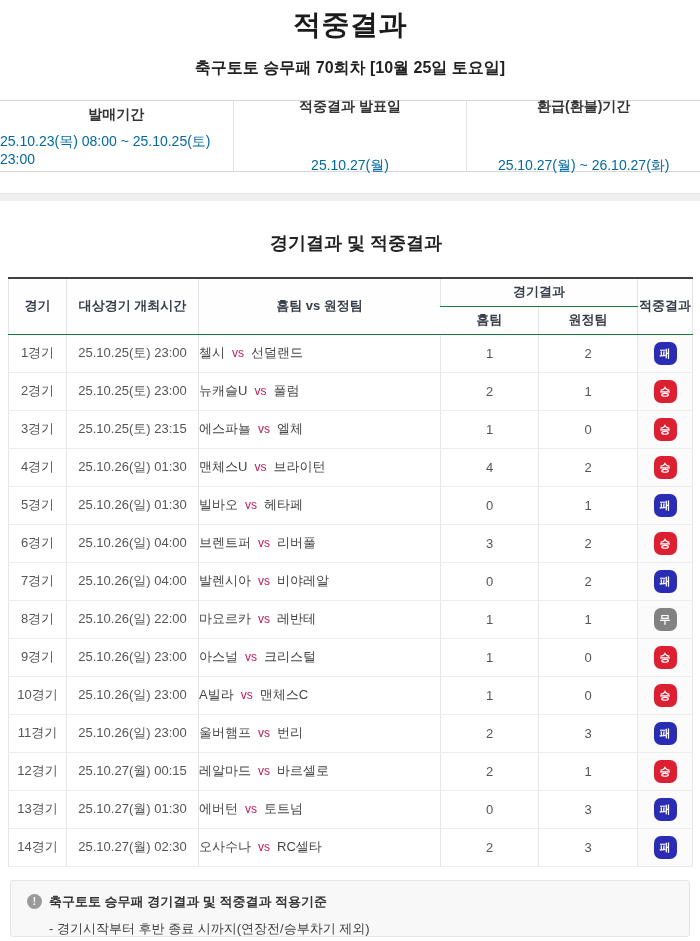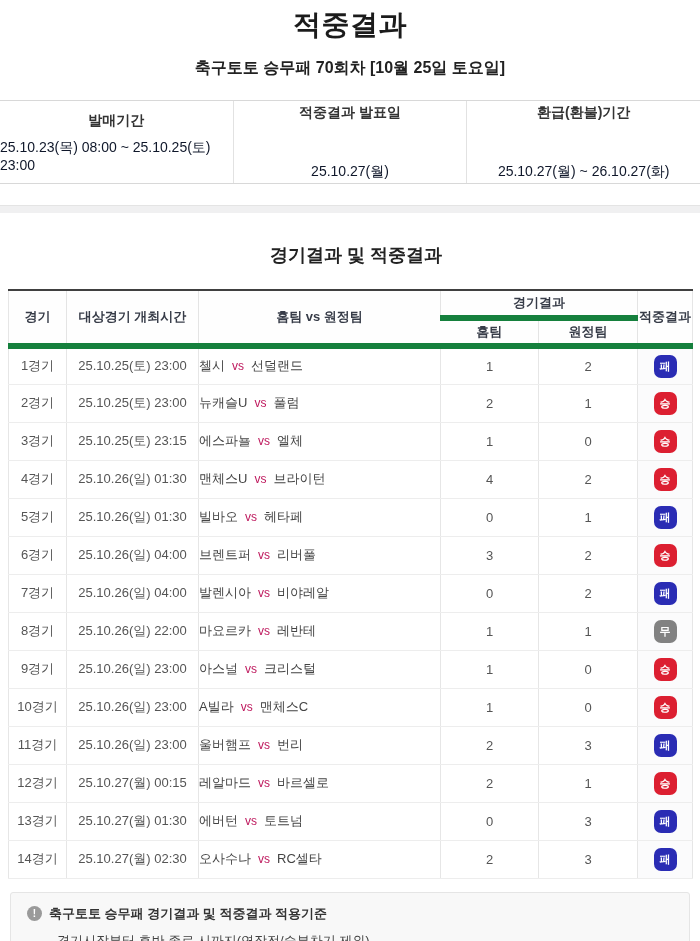--- a/index.html
+++ b/index.html
@@ -10,31 +10,31 @@
   .page-header { text-align: center; padding-top: 6px; }
   .page-title { font-size: 28px; font-weight: 700; color: #1b1b1b; letter-spacing: 0.5px; }
   .page-subtitle { margin-top: 14px; font-size: 16px; font-weight: 700; color: #222; }
 
   
   .info-bar {
     margin-top: 21px;
     border-top: 1px solid #d8d8d8;
     border-bottom: 1px solid #d8d8d8;
     display: flex;
-    height: 84px;
+    height: 72px;
   }
   .info-item {
     flex: 1;
     display: flex; flex-direction: column;
     align-items: center; justify-content: center;
     gap: 9px;
   }
   .info-item + .info-item { border-left: 1px solid #e2e2e2; gap: 41px; }
   .info-label { font-size: 14px; font-weight: 700; color: #333; }
-  .info-value { font-size: 14px; color: #0f172a; }
+  .info-value { font-size: 14px; color: #0369a1; }
 
   
   .divider-band {
     margin-top: 21px;
     height: 8px;
     background: #f0f0f1;
     border-top: 1px solid #e4e4e4;
   }
 
   
@@ -64,21 +64,21 @@
   col.c-ascore { width: 99px; }
   col.c-hit    { width: 55px; }
 
   table.results th {
     height: 28px;
     font-size: 13px;
     font-weight: 700;
     color: #373c48;
     background: #fefefe;
     border-left: 1px solid #e4e4e4;
-    border-bottom: 6px solid #15803d;
+    border-bottom: 1px solid #15803d;
     text-align: center;
     vertical-align: middle;
   }
   table.results thead tr th:first-child { border-left: none; }
   table.results td {
     height: 38px;
     font-size: 13px;
     color: #555;
     text-align: center;
     vertical-align: middle;

